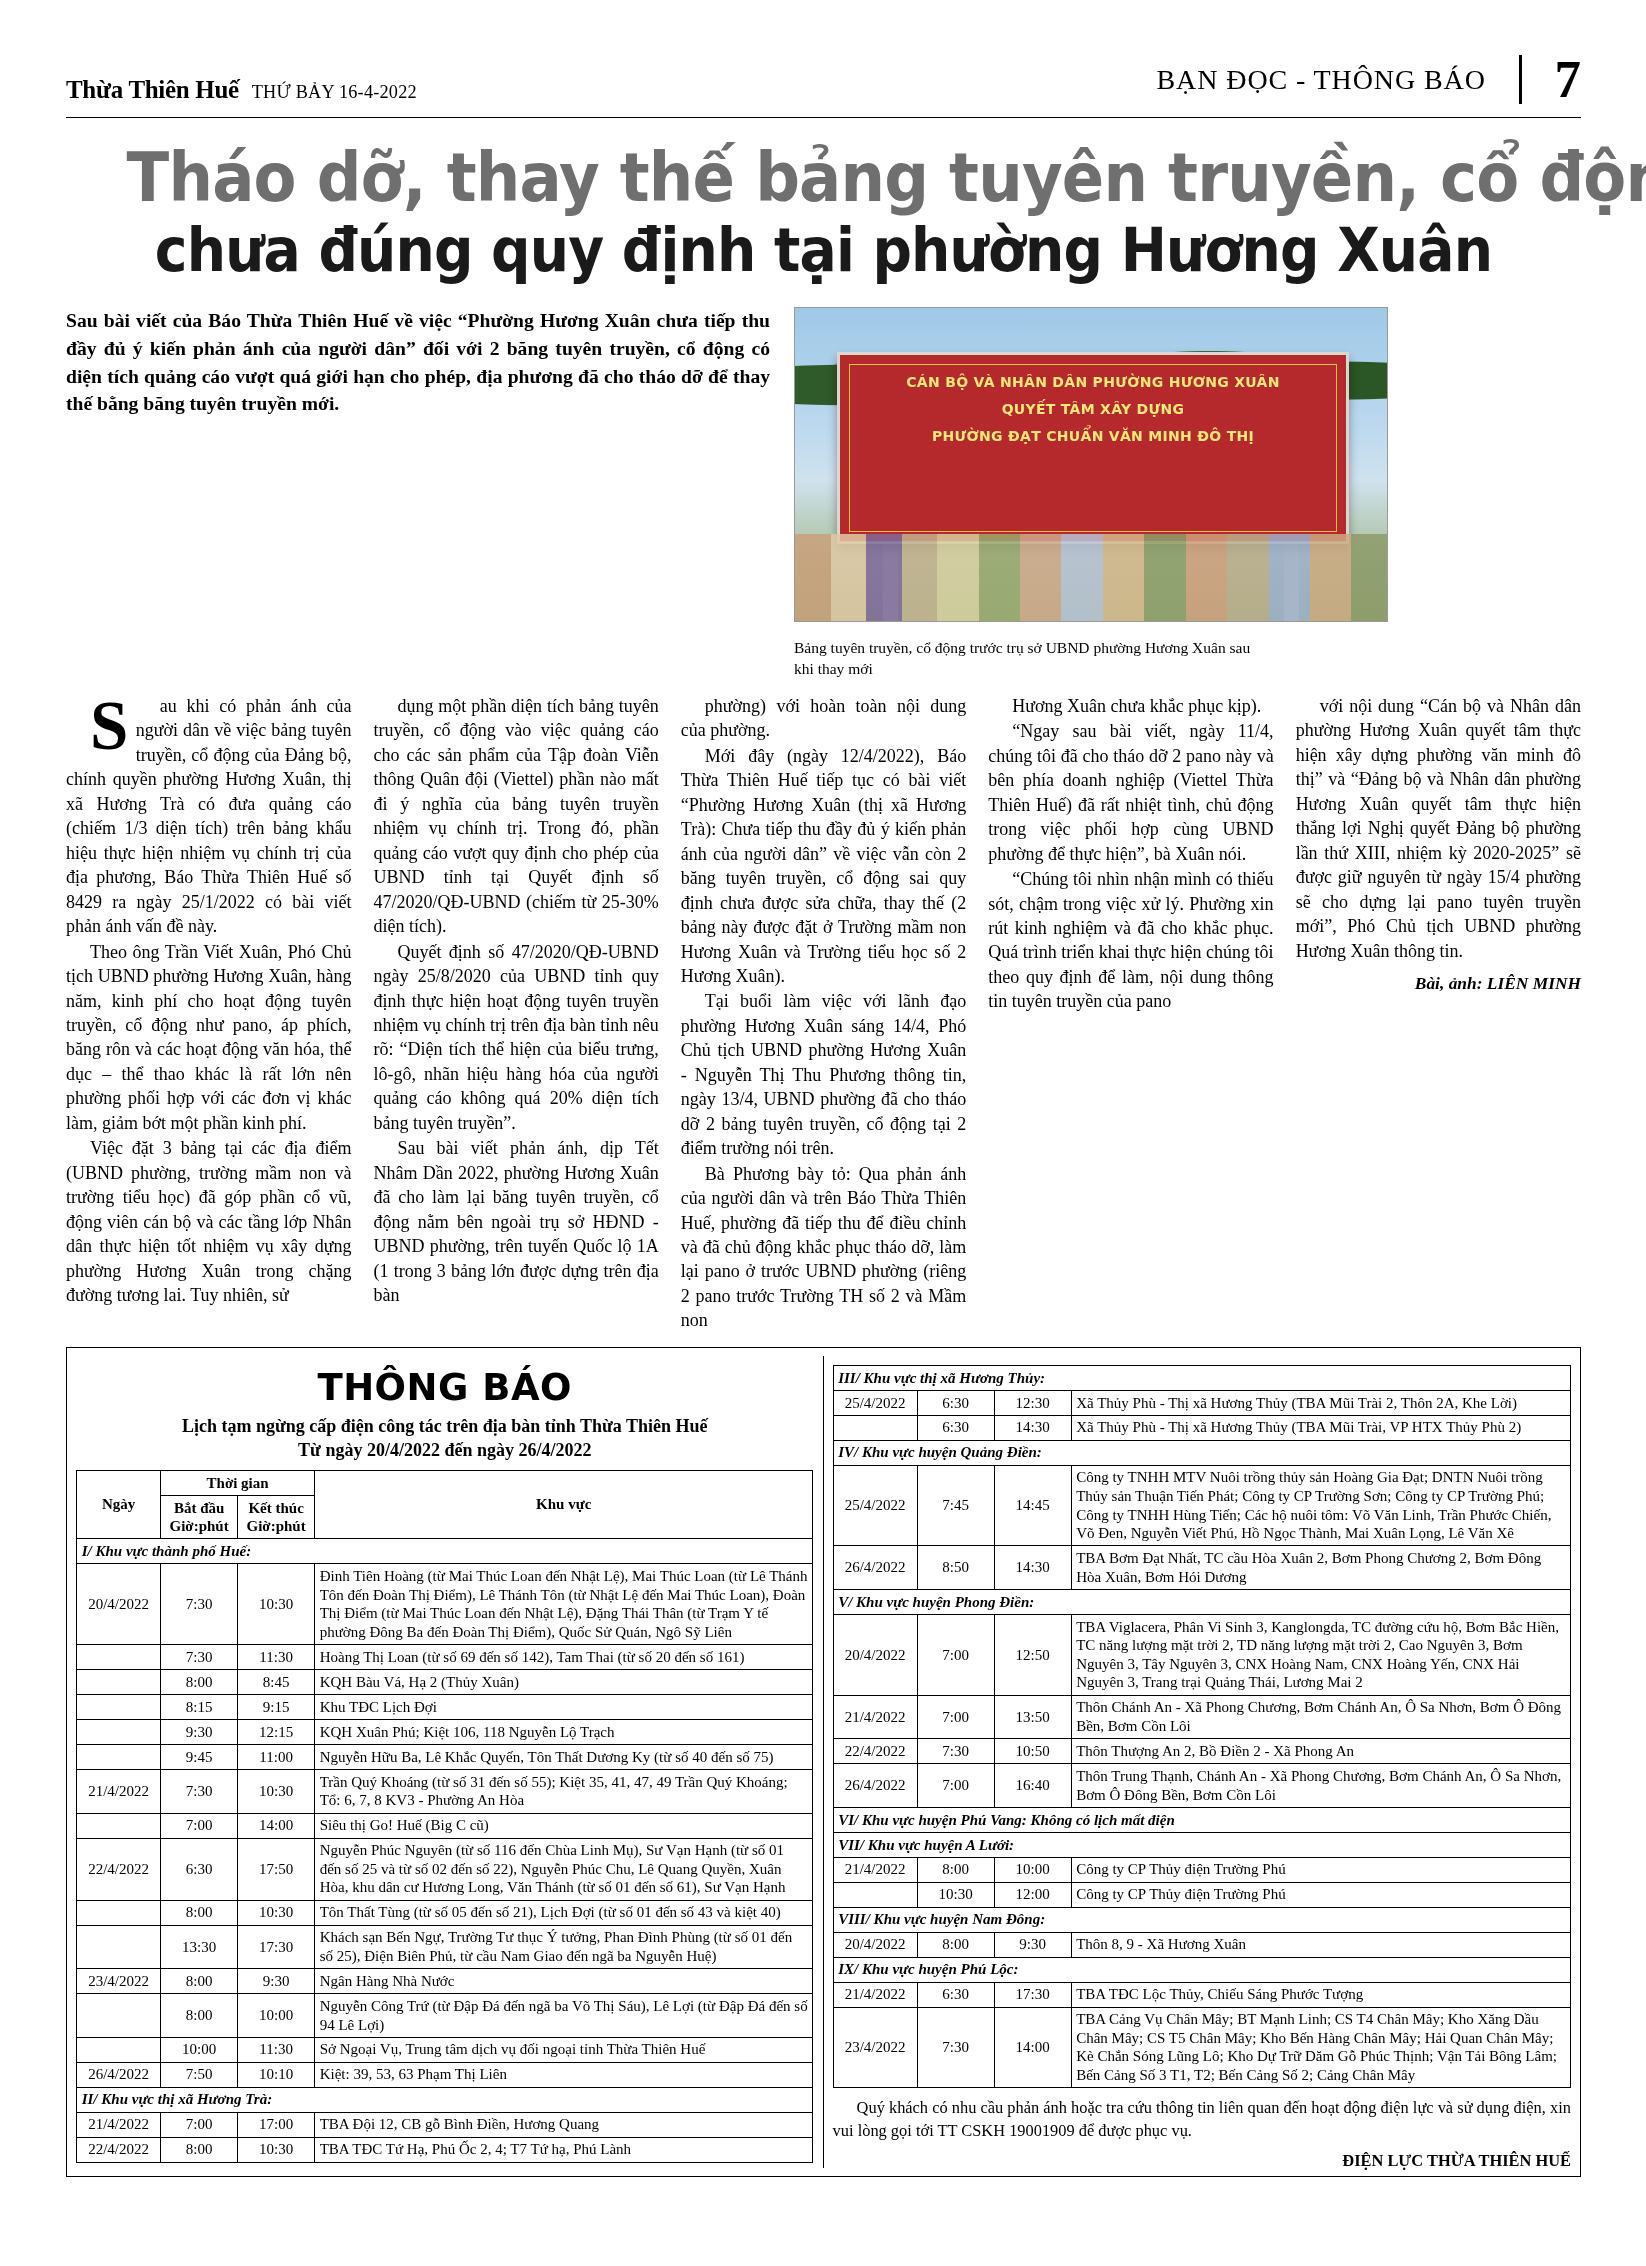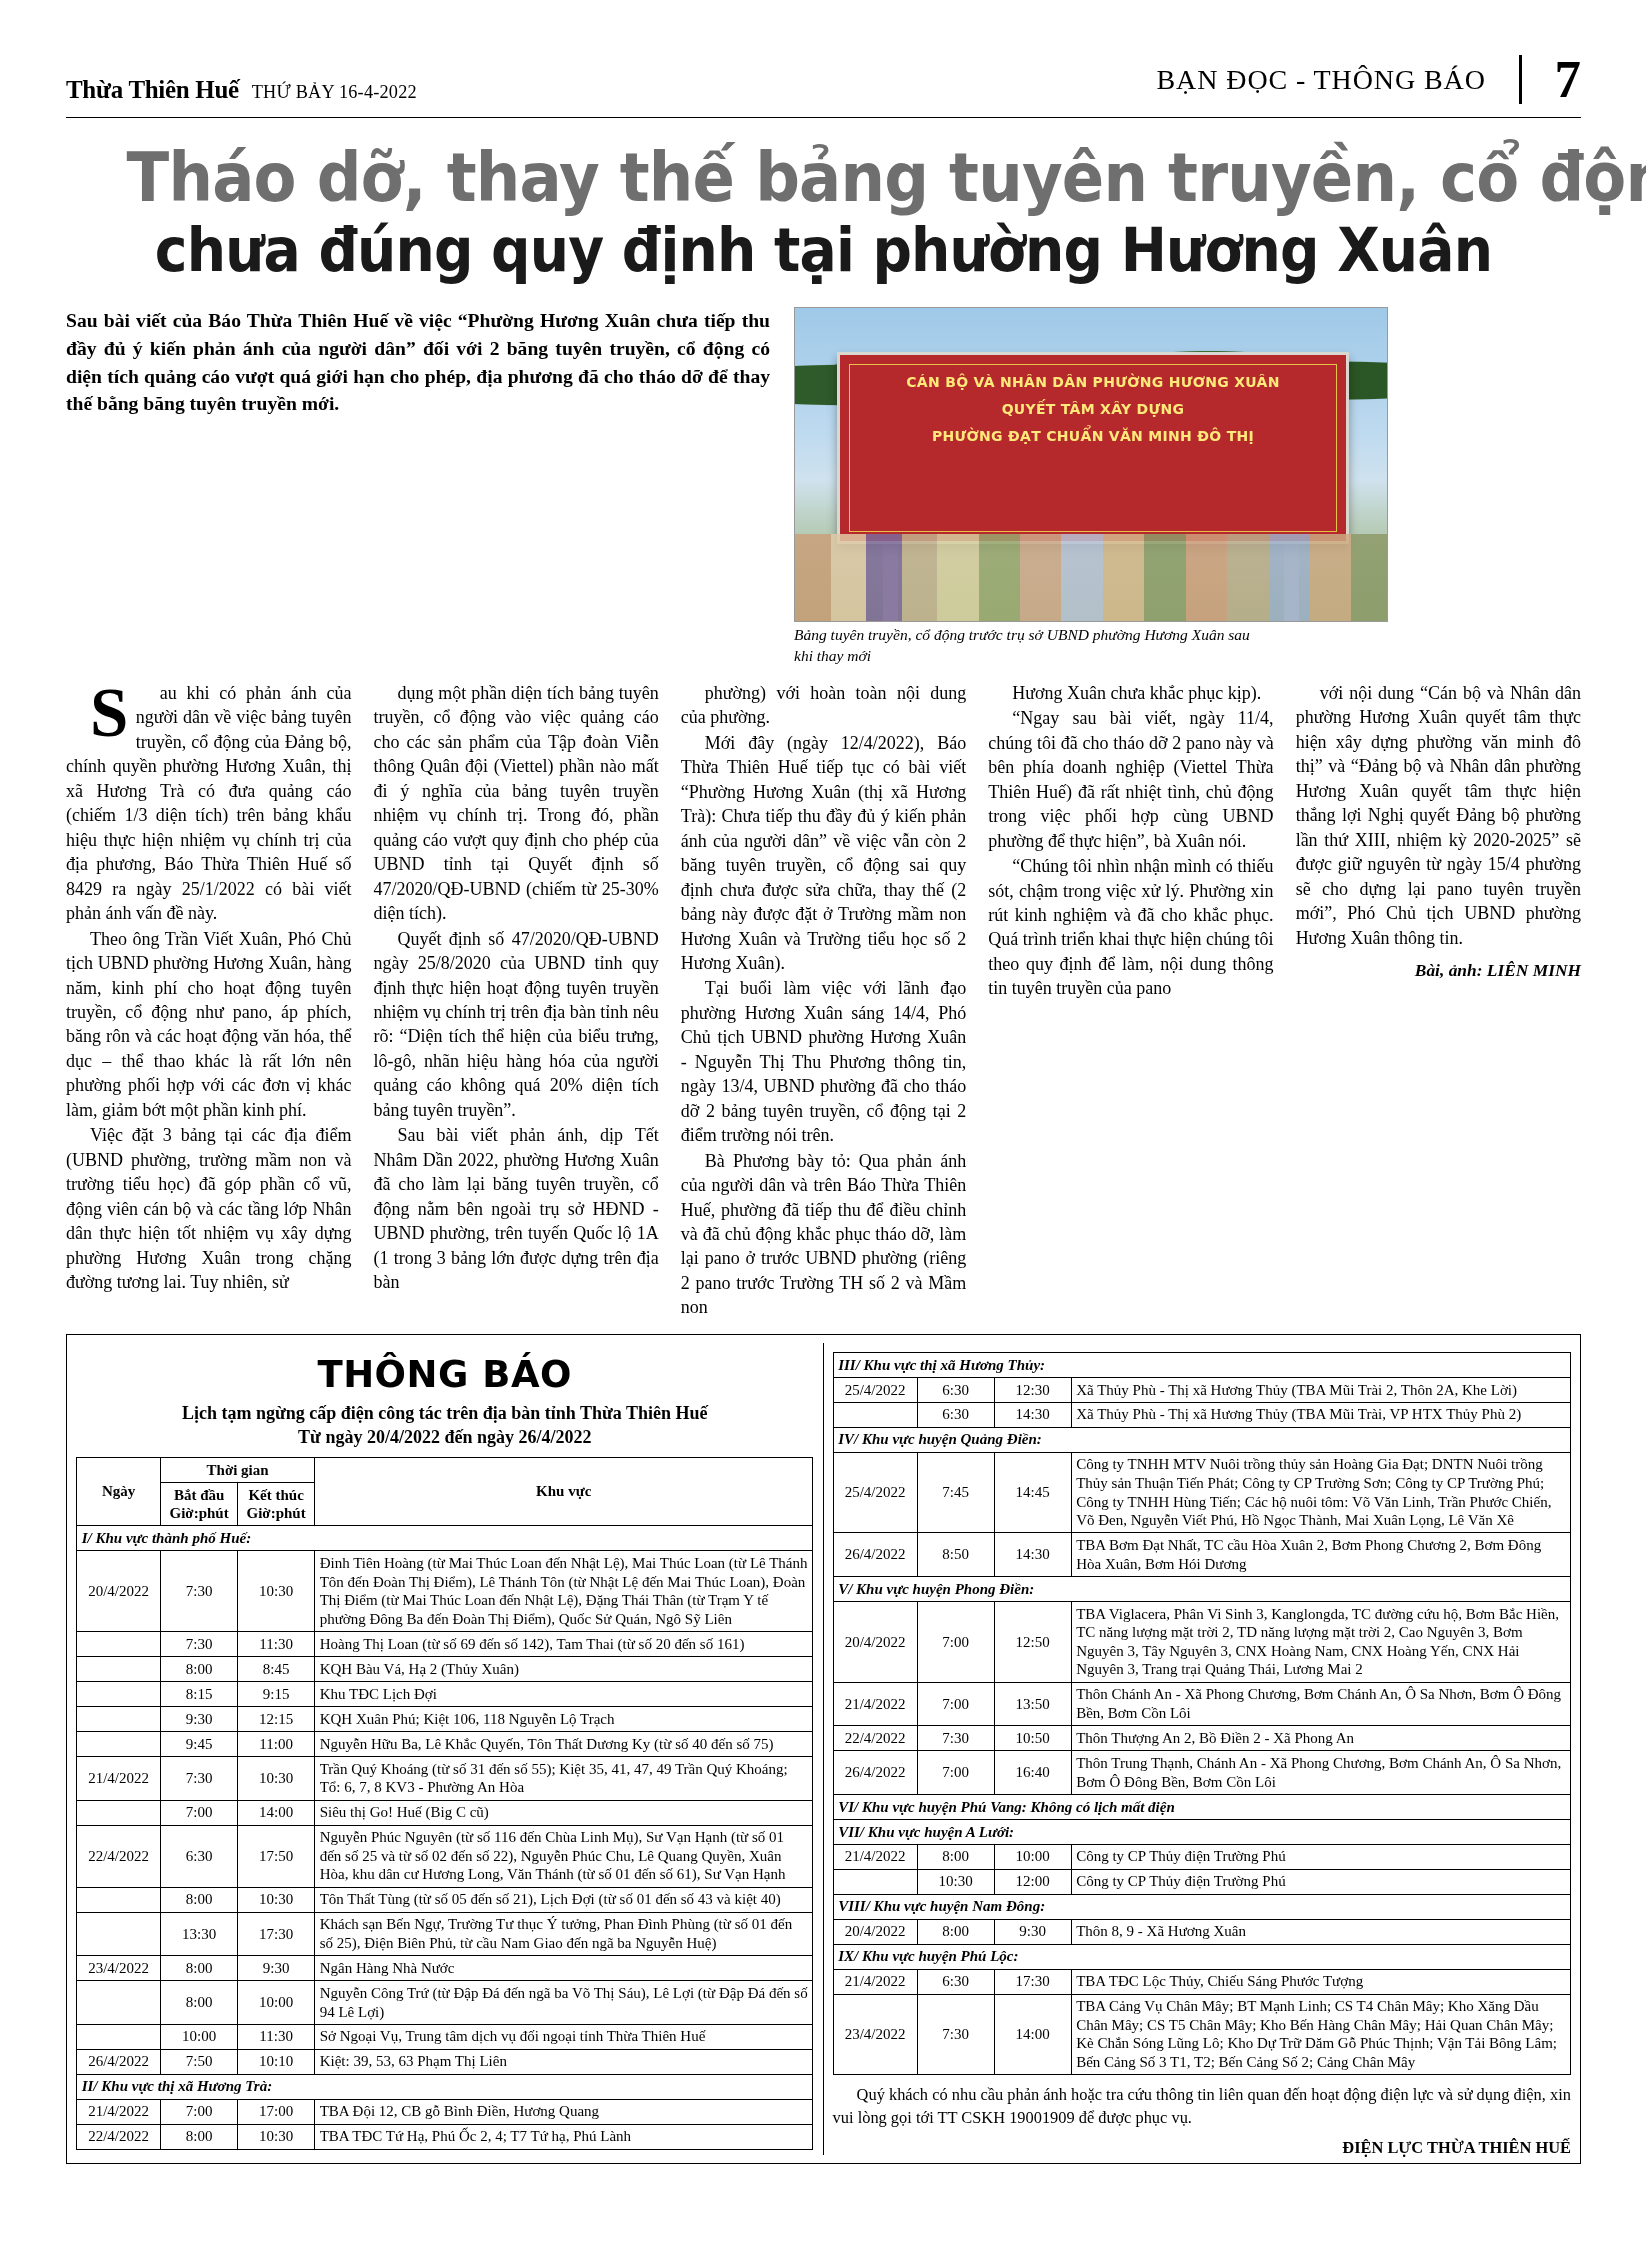--- a/index.html
+++ b/index.html
@@ -68,21 +68,21 @@
       box-shadow: 0 5.5px 9.1px rgba(0,0,0,.35); }
   .ph-board-inner { position:absolute; inset:9.1px; border:1.8px solid #e8c34a; }
   .ph-text { position:absolute; left:16.4px; top:14.6px; right:16.4px; color:#ffe97a; font-family:"DejaVu Sans", sans-serif;
       font-weight:bold; font-size:14px; line-height:1.9; text-align:center; letter-spacing:0.3px; }
   .ph-figs { position:absolute; left:0; bottom:0; width:100%; height:87px;
      background: linear-gradient(90deg,#caa07a 0 6%, #e0c9a5 6% 12%, #7e6a9a 12% 18%, #c4b28f 18% 24%, #d8cfa0 24% 31%,
        #9aa86f 31% 38%, #cfa98a 38% 45%, #b8c3d6 45% 52%, #d6b98c 52% 59%, #8e9e6a 59% 66%, #cfa07d 66% 73%,
        #bcae8c 73% 80%, #9fb0c9 80% 87%, #cdaa82 87% 94%, #8d9a68 94% 100%); opacity:.85; }
   .ph-pole-l, .ph-pole-r { position:absolute; bottom:0; width:14.6px; height:110px; background:#cfcfc6; }
   .ph-pole-l { left:88px; } .ph-pole-r { right:88px; }
-  .photo-cap { font-size:15.5px; font-style:italic; line-height:1.34; margin-top:3px; }
+  .photo-cap { font-size:15.5px; line-height:1.34; margin-top:16px; }
 
   
   .cols { display:flex; gap:22px; margin-top:14.6px; }
   .col { width:347px; font-size:18px; line-height:1.36; text-align:justify; }
   .col p { margin:0; text-indent:24px; }
   .col p + p { margin-top:0.9px; }
   .col.c1 { width:302px; }
   .col.c2 { width:302px; }
   .col.c3 { width:302px; }
   .col.c4 { width:302px; }

